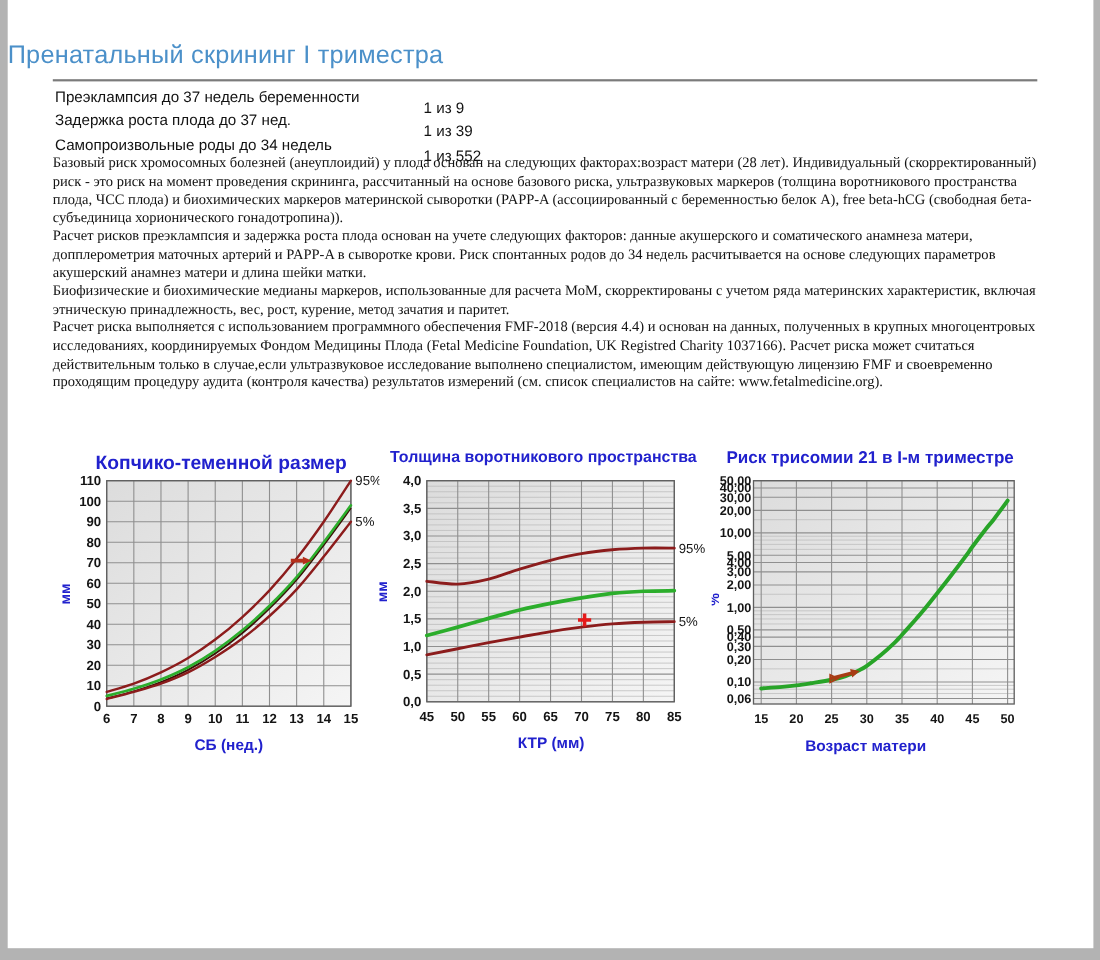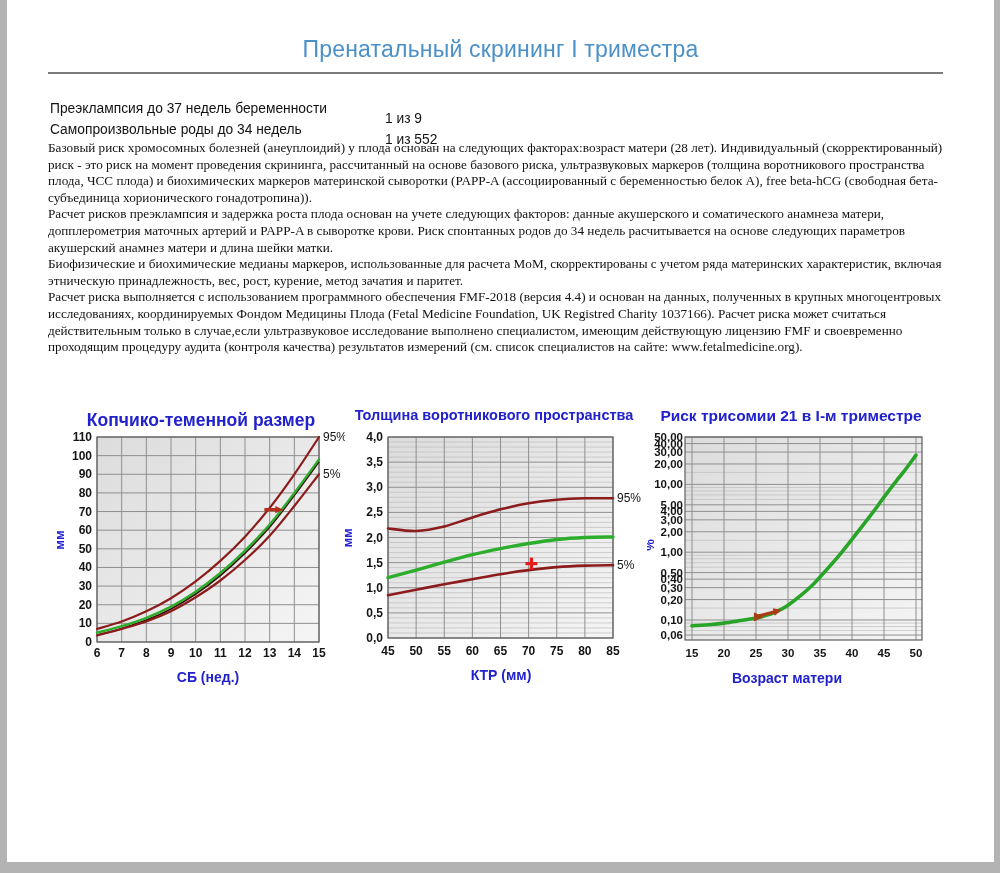--- a/index.html
+++ b/index.html
@@ -7,28 +7,28 @@
     width:1000px;height:873px;position:relative;overflow:hidden;
     background:#b3b3b3;
     font-family:"Liberation Sans", sans-serif;
   }
   .page{
     position:absolute;left:7px;top:0;right:6px;bottom:11px;
     background:#ffffff;
   }
   .doc-title{
     position:absolute;top:36px;left:0;width:100%;
-    text-align:center;font-size:23px;font-weight:500;
+    text-align:left;font-size:23px;font-weight:500;
     color:#4b90c9;letter-spacing:0.2px;
   }
   .title-rule{
     position:absolute;top:72px;left:41px;width:895px;height:2px;
     background:#7b7b7b;
   }
-  .risk-table{position:absolute;top:79px;left:41px;width:600px;margin-top:20px;}
+  .risk-table{position:absolute;top:79px;left:41px;width:600px;}
   .risk-row{position:relative;height:21.3px;font-size:13.8px;color:#121212;}
   .risk-label{position:absolute;left:2px;top:2px;}
   .risk-value{position:absolute;left:337px;top:12px;}
   .body-text{
     position:absolute;top:140px;left:41px;width:915px;
     font-size:13.2px;line-height:16.6px;color:#121212;
   }
   .body-text p{margin:0;padding:0;font-family:Liberation Serif, serif;}
   .chart{position:absolute;}
   svg text{font-family:"Liberation Sans", sans-serif;}
@@ -38,20 +38,24 @@
 
 <div class="page">
 
   <div class="doc-title">Пренатальный скрининг I триместра</div>
   <div class="title-rule"></div>
 
   <div class="risk-table">
     <div class="risk-row">
       <span class="risk-label">Преэклампсия до 37 недель беременности</span>
       <span class="risk-value">1 из 9</span>
+    </div>
+    <div class="risk-row">
+      <span class="risk-label">Задержка роста плода до 37 нед.</span>
+      <span class="risk-value">1 из 39</span>
     </div>
     <div class="risk-row">
       <span class="risk-label">Самопроизвольные роды до 34 недель</span>
       <span class="risk-value">1 из 552</span>
     </div>
   </div>
 
   <div class="body-text">
     <p>Базовый риск хромосомных болезней (анеуплоидий) у плода основан на следующих факторах:возраст матери (28 лет). Индивидуальный (скорректированный) риск - это риск на момент проведения скрининга, рассчитанный на основе базового риска, ультразвуковых маркеров (толщина воротникового пространства плода, ЧСС плода) и биохимических маркеров материнской сыворотки (PAPP-A (ассоциированный с беременностью белок A), free beta-hCG (свободная бета-субъединица хорионического гонадотропина)).</p>
     <p>Расчет рисков преэклампсия и задержка роста плода основан на учете следующих факторов: данные акушерского и соматического анамнеза матери, допплерометрия маточных артерий и PAPP-A в сыворотке крови.  Риск спонтанных родов до 34 недель расчитывается на основе следующих параметров акушерский анамнез матери и длина шейки матки.</p>

